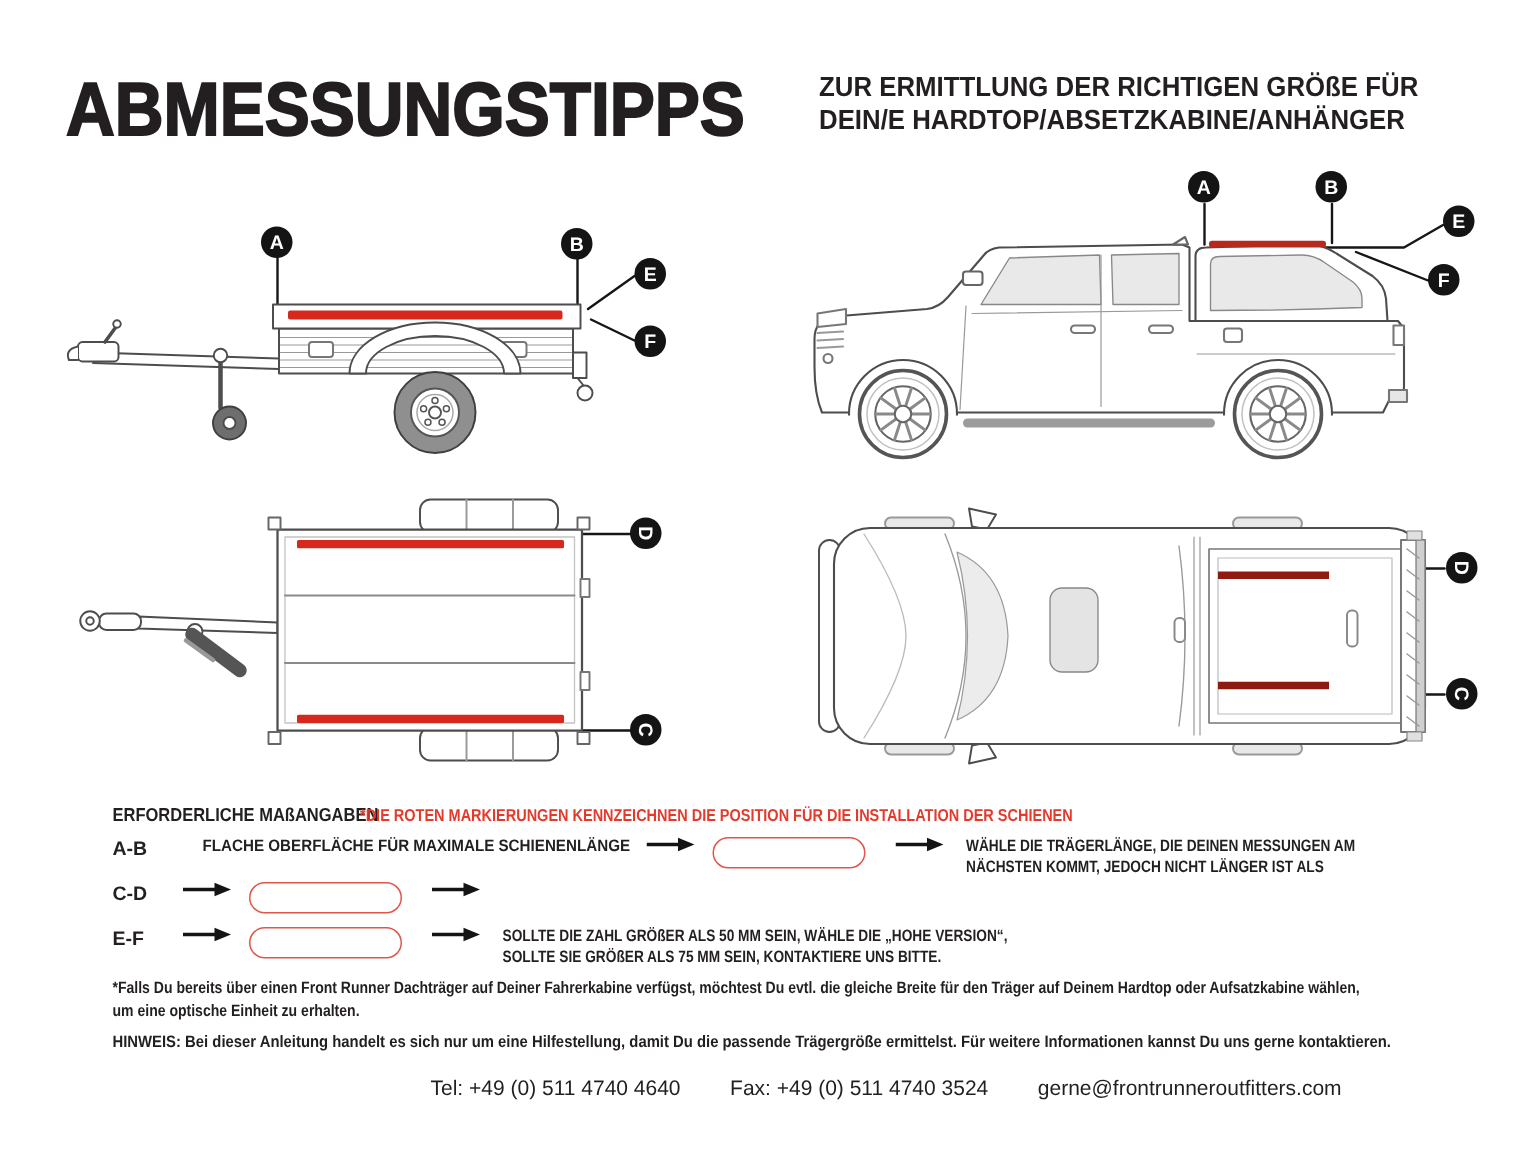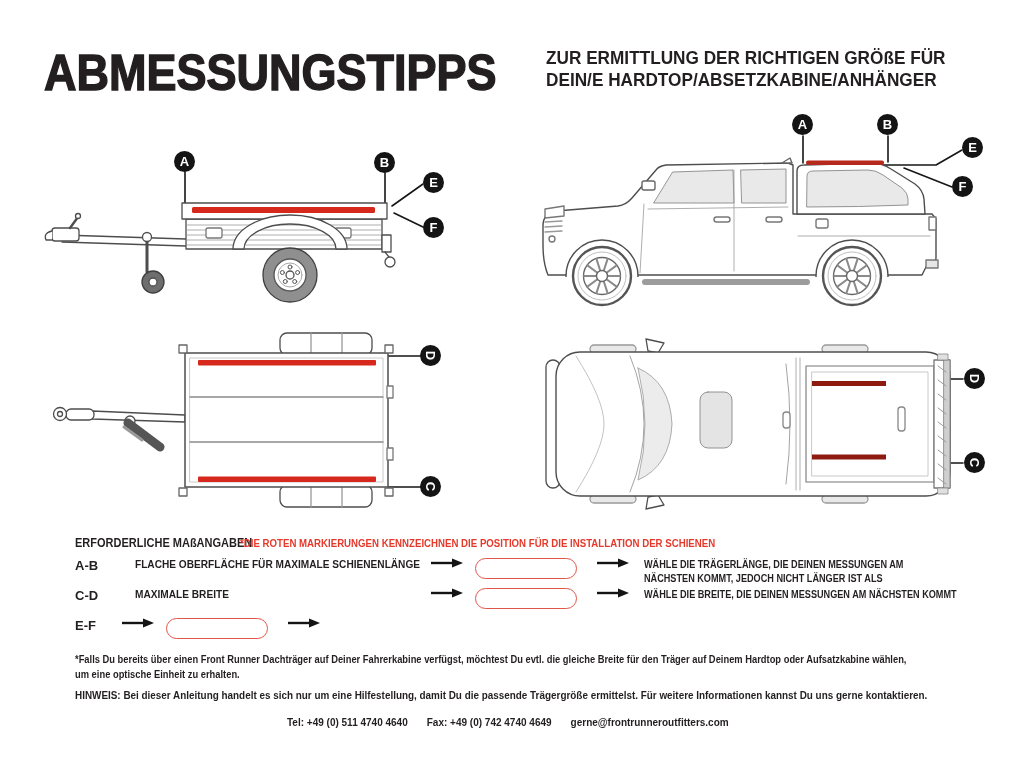--- a/index.html
+++ b/index.html
@@ -36,21 +36,21 @@
   .mpill{width:100px;height:19px;border:1.6px solid #e0564a;border-radius:11px;margin:0 20px 0 12px;
          flex:0 0 auto;background:#fff;}
   .minstr{width:380px;margin-left:15px;}
   .minstr span{display:block;width:440px;font-size:11px;font-weight:bold;line-height:13.5px;
                white-space:pre-line;transform:scaleX(.83);transform-origin:0 50%;}
   
   #footnote{left:75px;top:652px;width:1100px;font-size:11px;font-weight:bold;line-height:14.5px;
             white-space:pre-line;transform:scaleX(.85);transform-origin:0 0;}
   #hinweis{left:75px;top:689px;width:1000px;font-size:11px;font-weight:bold;
            white-space:nowrap;transform:scaleX(.9);transform-origin:0 0;}
-  #contact{left:287px;top:717px;display:flex;gap:19px;font-size:10px;font-weight:bold;}
+  #contact{left:287px;top:717px;display:flex;gap:33px;font-size:14px;font-weight:normal;}
   svg{display:block;}
 </style>
 </head>
 <body>
 
 <div class="abs" id="page-title">ABMESSUNGSTIPPS</div>
 <div class="abs" id="page-subtitle">ZUR ERMITTLUNG DER RICHTIGEN GRÖßE FÜR
 DEIN/E HARDTOP/ABSETZKABINE/ANHÄNGER</div>
 
 <div class="diagram" id="trailer-side">
@@ -342,52 +342,50 @@
         <polygon points="21,0.5 32,5 21,9.5" fill="#141414"></polygon>
       </svg>
     <span class="minstr">
         <span>WÄHLE DIE TRÄGERLÄNGE, DIE DEINEN MESSUNGEN AM
 NÄCHSTEN KOMMT, JEDOCH NICHT LÄNGER IST ALS</span>
       </span>
   </div>
 
   <div class="mrow">
     <span class="mcode">C-D</span>
-    <span class="mdesc">
-        <span>MAXIMALE BREITE</span>
-      </span>
     <svg class="marr" viewBox="0 0 32 10">
         <line x1="0" y1="5" x2="23" y2="5" stroke="#141414" stroke-width="2.4"></line>
         <polygon points="21,0.5 32,5 21,9.5" fill="#141414"></polygon>
       </svg>
     <span class="mpill"></span>
     <svg class="marr" viewBox="0 0 32 10">
         <line x1="0" y1="5" x2="23" y2="5" stroke="#141414" stroke-width="2.4"></line>
         <polygon points="21,0.5 32,5 21,9.5" fill="#141414"></polygon>
       </svg>
-    <span class="minstr">
-        <span>WÄHLE DIE BREITE, DIE DEINEN MESSUNGEN AM NÄCHSTEN KOMMT</span>
-      </span>
   </div>
 
   <div class="mrow">
     <span class="mcode">E-F</span>
     <svg class="marr" viewBox="0 0 32 10">
         <line x1="0" y1="5" x2="23" y2="5" stroke="#141414" stroke-width="2.4"></line>
         <polygon points="21,0.5 32,5 21,9.5" fill="#141414"></polygon>
       </svg>
     <span class="mpill"></span>
     <svg class="marr" viewBox="0 0 32 10">
         <line x1="0" y1="5" x2="23" y2="5" stroke="#141414" stroke-width="2.4"></line>
         <polygon points="21,0.5 32,5 21,9.5" fill="#141414"></polygon>
       </svg>
+    <span class="minstr">
+        <span>SOLLTE DIE ZAHL GRÖßER ALS 50 MM SEIN, WÄHLE DIE „HOHE VERSION“,
+SOLLTE SIE GRÖßER ALS 75 MM SEIN, KONTAKTIERE UNS BITTE.</span>
+      </span>
   </div>
 </div>
 
 <div class="abs" id="footnote">*Falls Du bereits über einen Front Runner Dachträger auf Deiner Fahrerkabine verfügst, möchtest Du evtl. die gleiche Breite für den Träger auf Deinem Hardtop oder Aufsatzkabine wählen,
  um eine optische Einheit zu erhalten.</div>
 <div class="abs" id="hinweis">HINWEIS: Bei dieser Anleitung handelt es sich nur um eine Hilfestellung, damit Du die passende Trägergröße ermittelst. Für weitere Informationen kannst Du uns gerne kontaktieren.</div>
 
 <div class="abs" id="contact">
   <span>Tel: +49 (0) 511 4740 4640</span>
-  <span>Fax: +49 (0) 742 4740 4649</span>
+  <span>Fax: +49 (0) 511 4740 3524</span>
   <span>gerne@frontrunneroutfitters.com</span>
 </div>
 
 </body></html>

